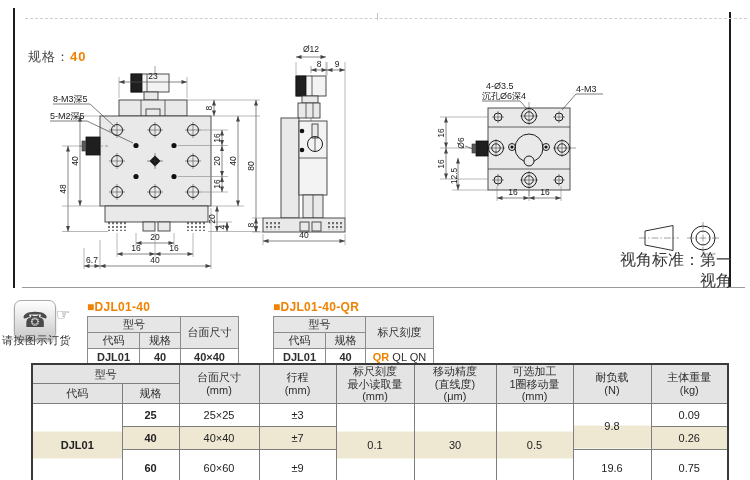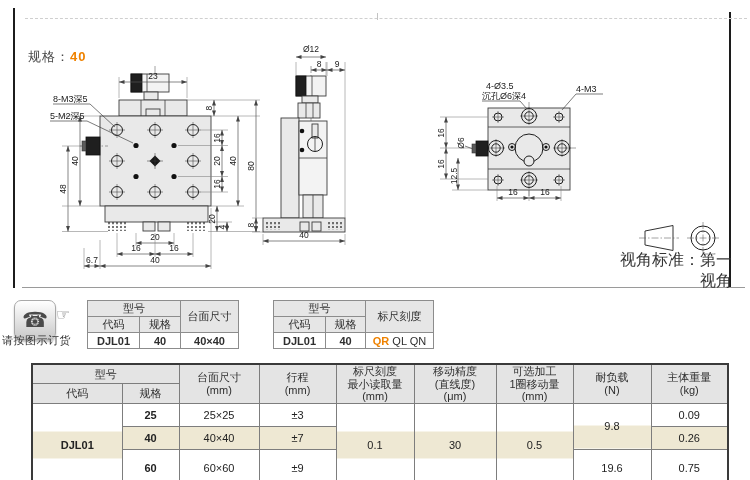--- a/index.html
+++ b/index.html
@@ -315,20 +315,21 @@
 
 <div class="abs view-note">视角标准：第一视角</div>
 
 <div class="abs phone-btn">
     <span>☎</span>
   </div>
 <div class="abs hand">☞</div>
 <div class="abs order-note">请按图示订货</div>
 
 <div class="abs t1">
+  <div class="blk-title">■DJL01-40</div>
   <table class="mini">
     <colgroup>
         <col style="width:52px">
         <col style="width:41px">
         <col style="width:58px">
       </colgroup>
     <tbody>
         <tr style="height:13px">
       <td colspan="2" class="hd">型号</td>
       <td rowspan="2" class="hd">台面尺寸</td>
@@ -340,20 +341,21 @@
     <tr style="height:16px">
       <td class="org">DJL01</td>
       <td class="org">40</td>
       <td class="org">40×40</td>
     </tr>
   </tbody>
     </table>
 </div>
 
 <div class="abs t2">
+  <div class="blk-title">■DJL01-40-QR</div>
   <table class="mini">
     <colgroup>
         <col style="width:52px">
         <col style="width:40px">
         <col style="width:68px">
       </colgroup>
     <tbody>
         <tr style="height:13px">
       <td colspan="2" class="hd">型号</td>
       <td rowspan="2" class="hd">标尺刻度</td>

